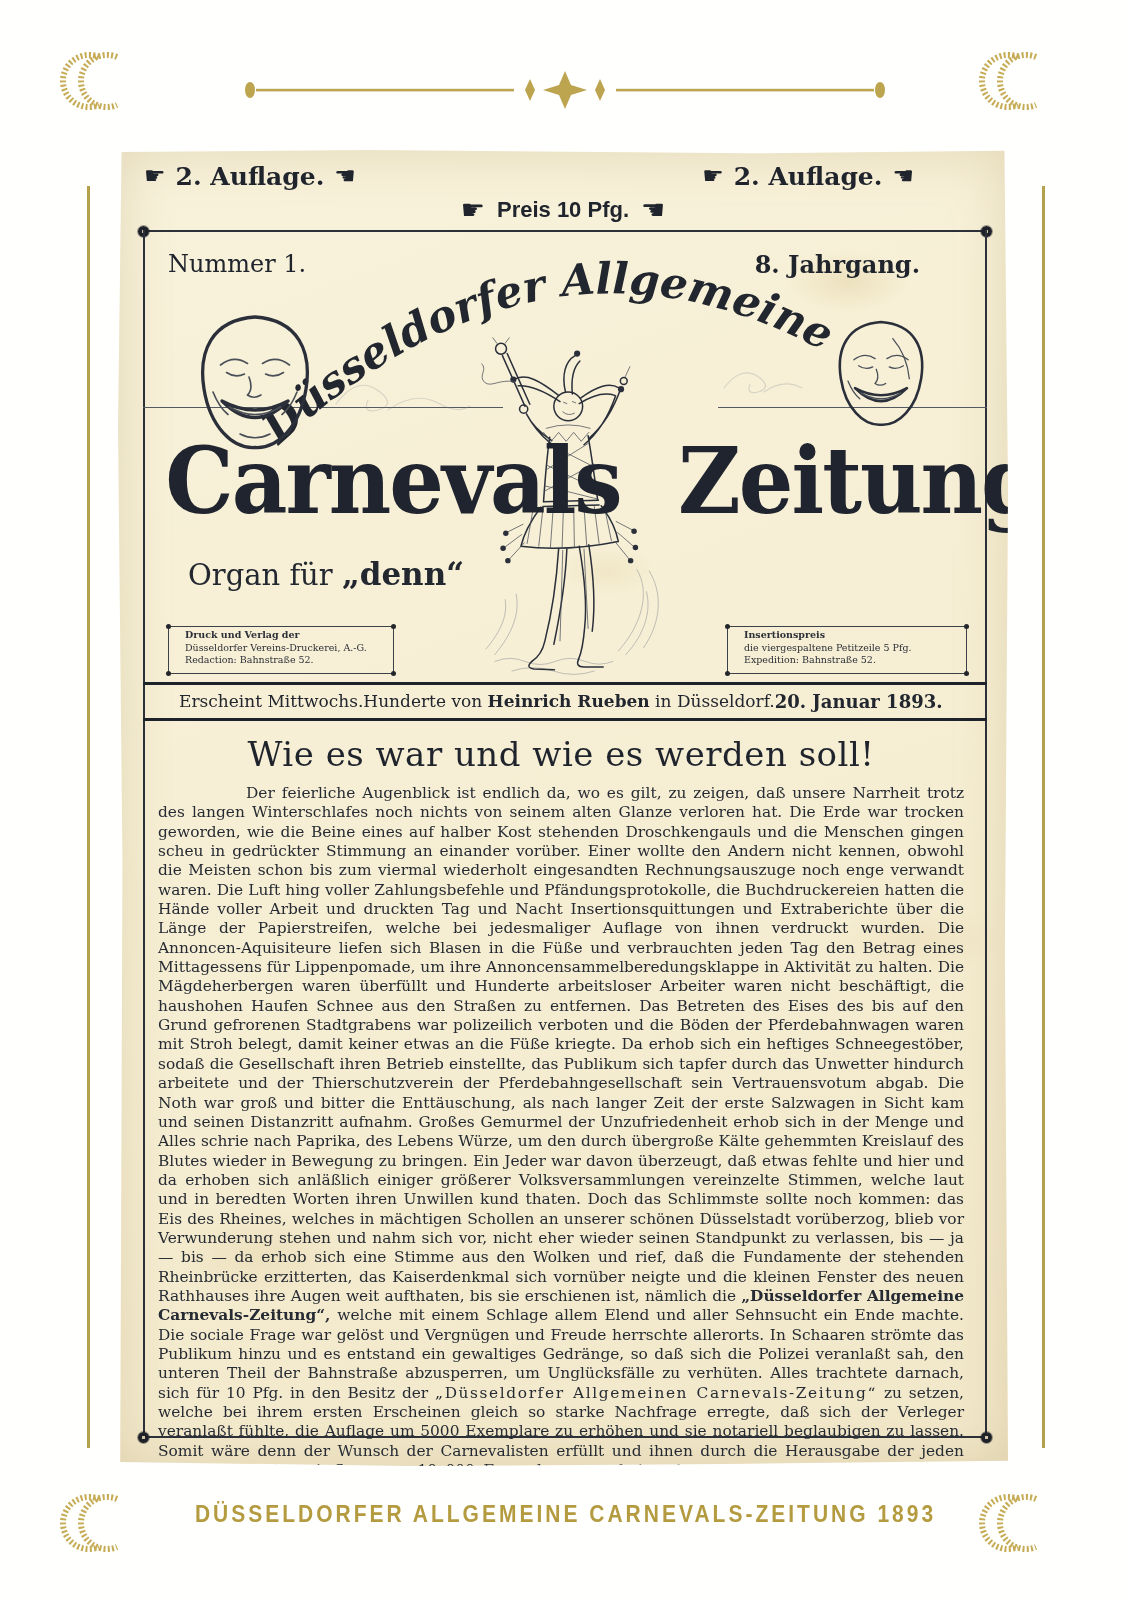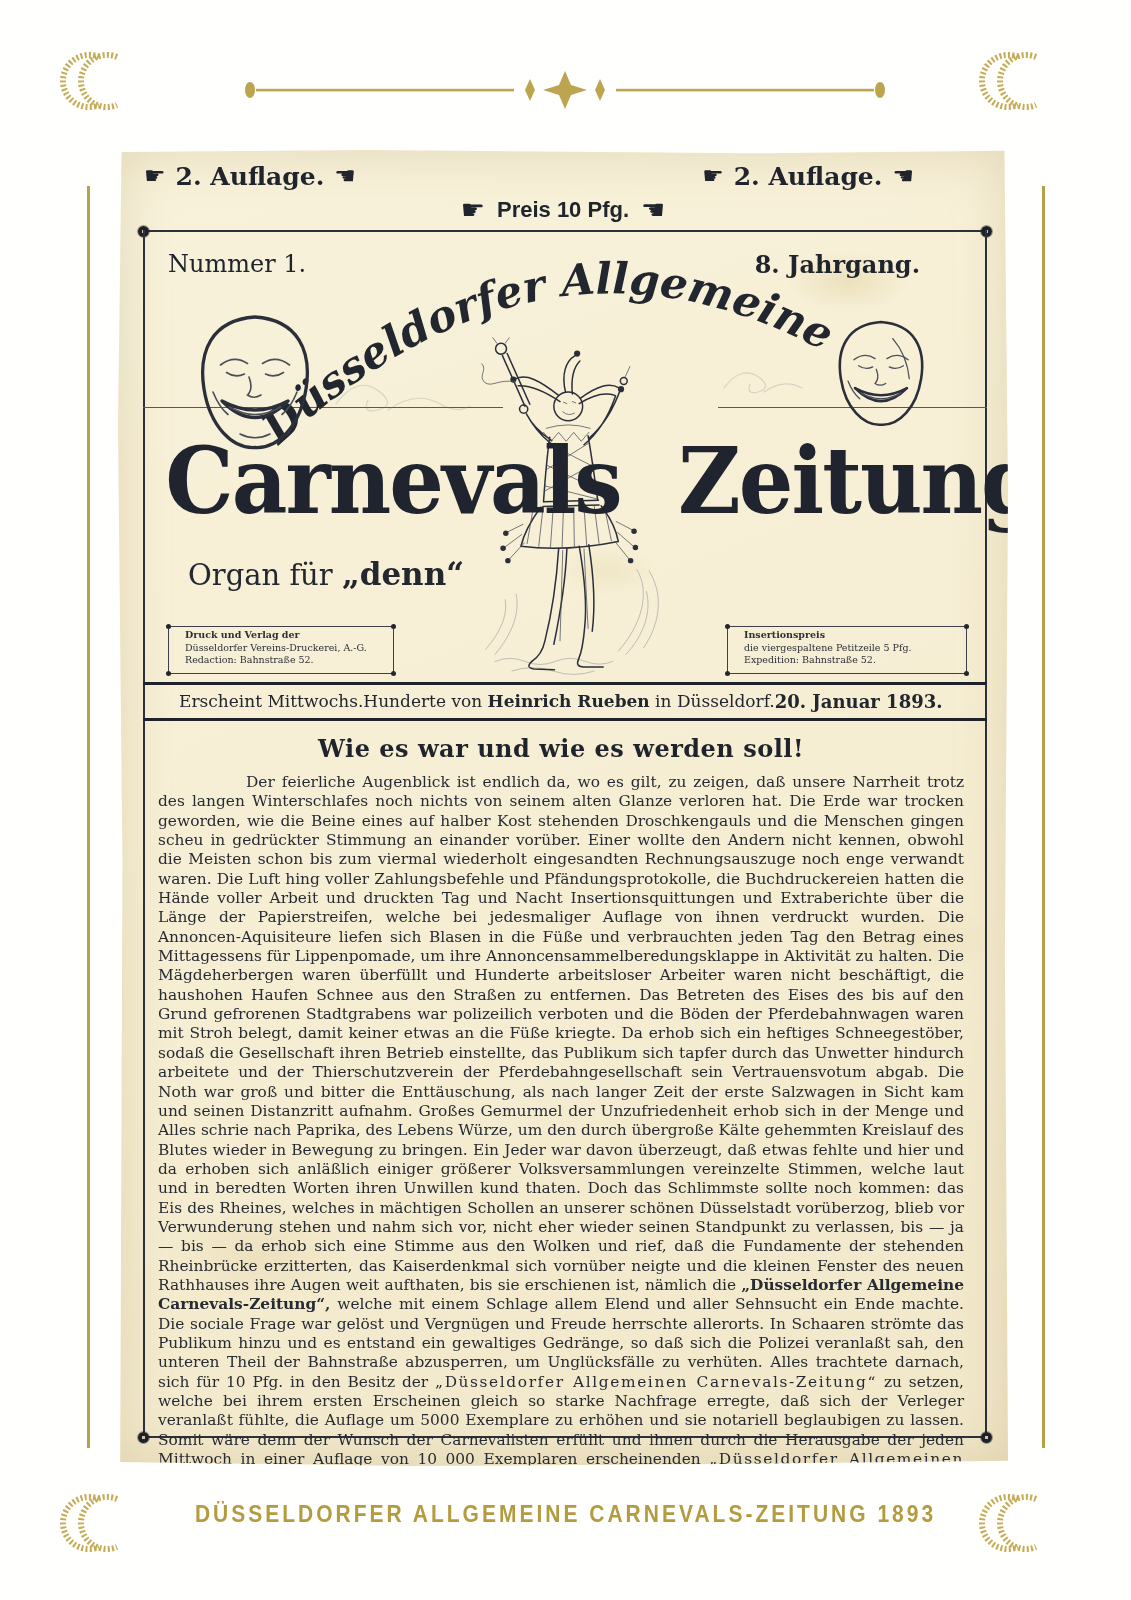--- a/index.html
+++ b/index.html
@@ -74,21 +74,21 @@
   .cdot.bl{left:-3px;bottom:-3px}.cdot.br{right:-3px;bottom:-3px}
 
   .dl-rule{position:absolute;left:25px;width:844px;height:3px;background:#1e232b}
   .dateline{position:absolute;left:25px;top:537px;width:844px;height:28px;display:flex;
             align-items:center;justify-content:space-between;box-sizing:border-box;
             padding:0 58px 0 36px;font-size:17px;color:#22262e;white-space:nowrap}
   .dateline .nm{font-weight:bold}
   .dateline .dt{font-weight:bold;font-size:18px}
 
   .article{position:absolute;left:40px;top:584px;width:806px}
-  .headline{margin:0 0 10px;text-align:center;font-size:24px;font-weight:bold;
+  .headline{margin:0 0 10px;text-align:center;font-size:34px;font-weight:normal;
             letter-spacing:.5px;color:#1f242c}
   .bodytext{margin:0;font-size:15.4px;line-height:19.35px;text-align:justify;
             text-indent:88px;color:#262b33;hyphens:auto}
   .bodytext .b{font-weight:bold}
   .bodytext .sp{letter-spacing:1.6px}
   .signoff{margin:3px 56px 0 0;text-align:right;font-size:17.5px;color:#22262e}
   .signoff .nm{font-weight:bold;font-size:18.5px}
 
   svg .ink{stroke:#2a2f3a;fill:none;stroke-width:2.2;stroke-linecap:round;stroke-linejoin:round}
   svg .ink-thin{stroke:#4a5058;fill:none;stroke-width:1.1;stroke-linecap:round}

